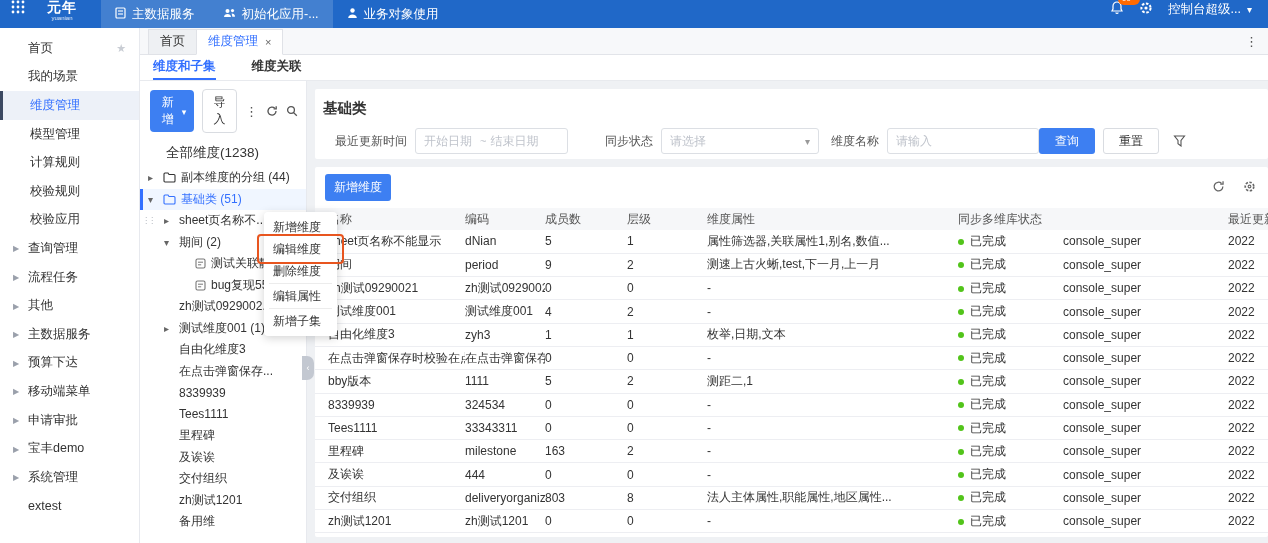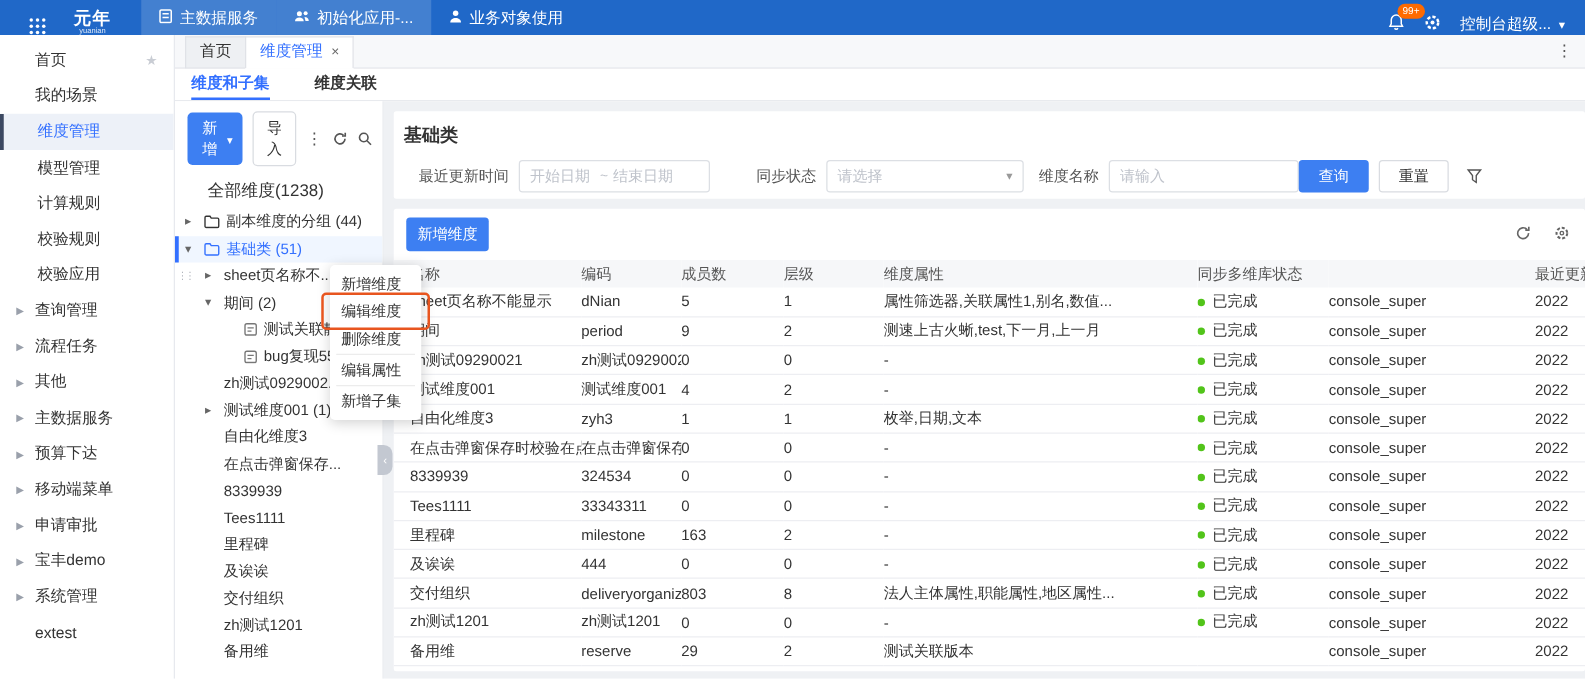--- a/index.html
+++ b/index.html
@@ -1,20 +1,20 @@
 <!DOCTYPE html>
 <html><head>
 <meta charset="utf-8">
 <style>
   * { margin:0; padding:0; box-sizing:border-box; }
   html,body { width:1268px; height:543px; overflow:hidden; }
   body { font-family:"Liberation Sans","DejaVu Sans",sans-serif; font-size:12px; color:#333; background:#fff; position:relative; }
 
   
-  .topbar { position:absolute; left:0; top:0; width:1268px; height:28px; background:#2068c8; display:flex; align-items:flex-end; color:#fff;padding-left:12px; }
+  .topbar { position:absolute; left:0; top:0; width:1268px; height:28px; background:#2068c8; display:flex; align-items:flex-start; color:#fff; }
   .grid-icon { margin-left:11px; display:flex; }
   .logo { margin-left:22px; text-align:center; line-height:1; }
   .logo .cn { font-size:14px; font-weight:bold; letter-spacing:1px; }
   .logo .en { font-size:6px; opacity:.85; margin-top:1px; }
   .top-menus { display:flex; margin-left:24px; height:28px; }
   .top-menu { display:flex; align-items:center; gap:6px; padding:0 14px; font-size:12.5px; cursor:default; }
   .top-menu.active { background:rgba(255,255,255,.16); }
   .topbar-right { margin-left:auto; display:flex; align-items:center; gap:15px; margin-right:16px; }
   .bell-wrap { position:relative; }
   .badge { position:absolute; top:-7px; left:8px; background:#ff6a00; color:#fff; font-size:8px; line-height:1; padding:2px 4px; border-radius:7px; white-space:nowrap; }
@@ -643,20 +643,30 @@
             <td>在点击弹窗保存时校验在点击弹...</td>
             <td>在点击弹窗保存...</td>
             <td>0</td>
             <td>0</td>
             <td>-</td>
             <td><span class="dot"></span><span>已完成</span></td>
             <td>console_super</td>
             <td>2022</td>
           </tr>
 
+          <tr>
+            <td>bby版本</td>
+            <td>1111</td>
+            <td>5</td>
+            <td>2</td>
+            <td>测距二,1</td>
+            <td><span class="dot"></span><span>已完成</span></td>
+            <td>console_super</td>
+            <td>2022</td>
+          </tr>
 
           <tr>
             <td>8339939</td>
             <td>324534</td>
             <td>0</td>
             <td>0</td>
             <td>-</td>
             <td><span class="dot"></span><span>已完成</span></td>
             <td>console_super</td>
             <td>2022</td>

